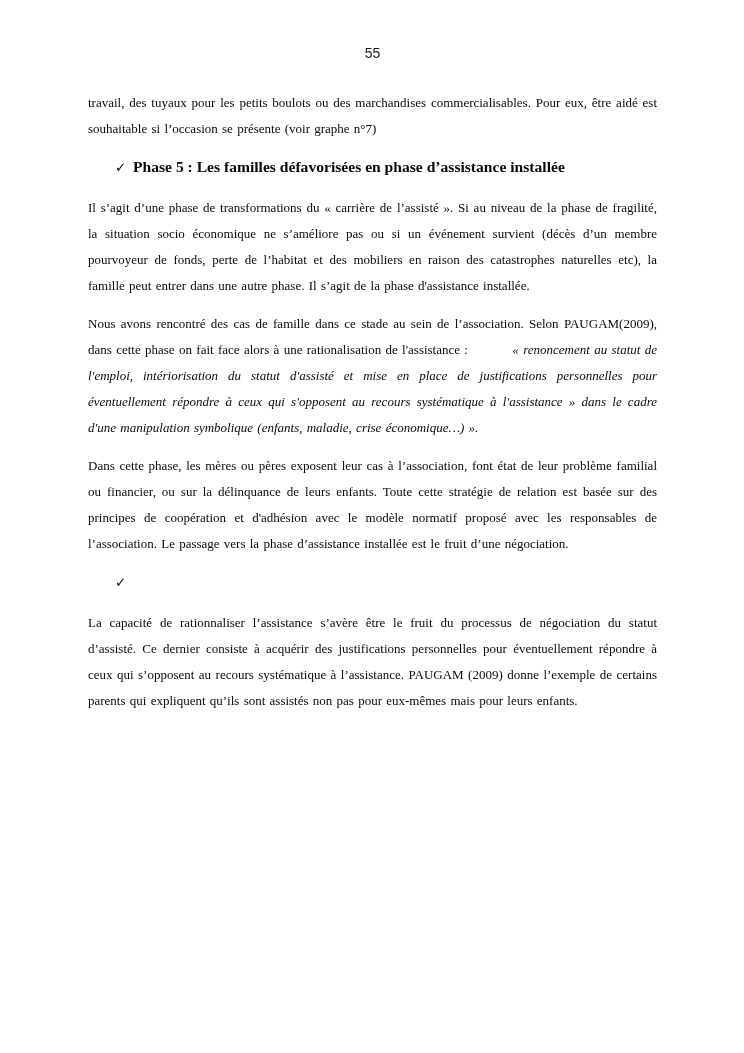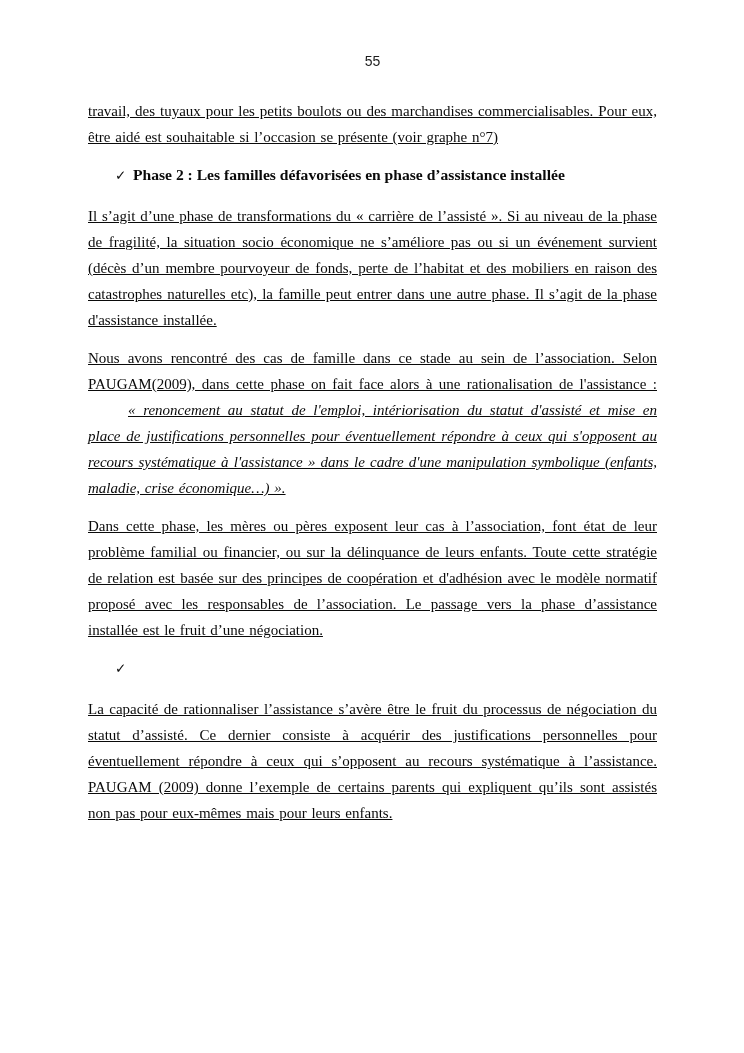--- a/index.html
+++ b/index.html
@@ -17,29 +17,28 @@
     box-sizing: border-box;
     padding: 44px 87px 0 88px;
     overflow: hidden;
   }
   .page-number {
     font-family: "Liberation Sans", "DejaVu Sans", sans-serif;
     font-size: 14px;
     line-height: 18px;
     text-align: center;
     color: #1c1c1c;
-    margin: 8px 0 28px 0;
+    margin: 0 0 28px 0;
   }
   p.para {
-    font-size: 15px;
+    font-size: 13px;
     line-height: 26px;
     text-align: justify;
     margin: 0 0 12px 0;
     word-spacing: 1px;
-    text-decoration: underline;
   }
   .para .quote-italic {
     font-style: italic;
     margin-left: 40px;
   }
   .heading {
     display: flex;
     align-items: baseline;
     font-size: 15.6px;
     line-height: 26px;
@@ -60,21 +59,21 @@
 <body>
 
 <div class="page">
 
   <div class="page-number">55</div>
 
   <p class="para">travail, des tuyaux pour les petits boulots ou des marchandises commercialisables. Pour eux, être aidé est souhaitable si l’occasion se présente (voir graphe n°7)</p>
 
   <div class="heading">
     <span class="check">✓</span>
-    <span class="heading-text">Phase 2 : Les familles défavorisées en phase d’assistance installée</span>
+    <span class="heading-text">Phase 5 : Les familles défavorisées en phase d’assistance installée</span>
   </div>
 
   <p class="para">Il s’agit d’une phase de transformations du « carrière de l’assisté ». Si au niveau de la phase de fragilité, la situation socio économique ne s’améliore pas ou si un événement survient (décès d’un membre pourvoyeur de fonds, perte de l’habitat et des mobiliers en raison des catastrophes naturelles etc), la famille peut entrer dans une autre phase. Il s’agit de la phase d'assistance installée.</p>
 
   <p class="para"><span>Nous avons rencontré des cas de famille dans ce stade au sein de l’association. Selon PAUGAM(2009), dans cette phase on fait face alors à une rationalisation de l'assistance : </span><span class="quote-italic">« renoncement au statut de l'emploi, intériorisation du statut d'assisté et mise en place de justifications personnelles pour éventuellement répondre à ceux qui s'opposent au recours systématique à l'assistance » dans le cadre d'une manipulation symbolique (enfants, maladie, crise économique…) ».</span></p>
 
   <p class="para">Dans cette phase, les mères ou pères exposent leur cas à l’association, font état de leur problème familial ou financier, ou sur la délinquance de leurs enfants. Toute cette stratégie de relation est basée sur des principes de coopération et d'adhésion avec le modèle normatif proposé avec les responsables de l’association. Le passage vers la phase d’assistance installée est le fruit d’une négociation.</p>
 
   <div class="heading">
     <span class="check">✓</span>

